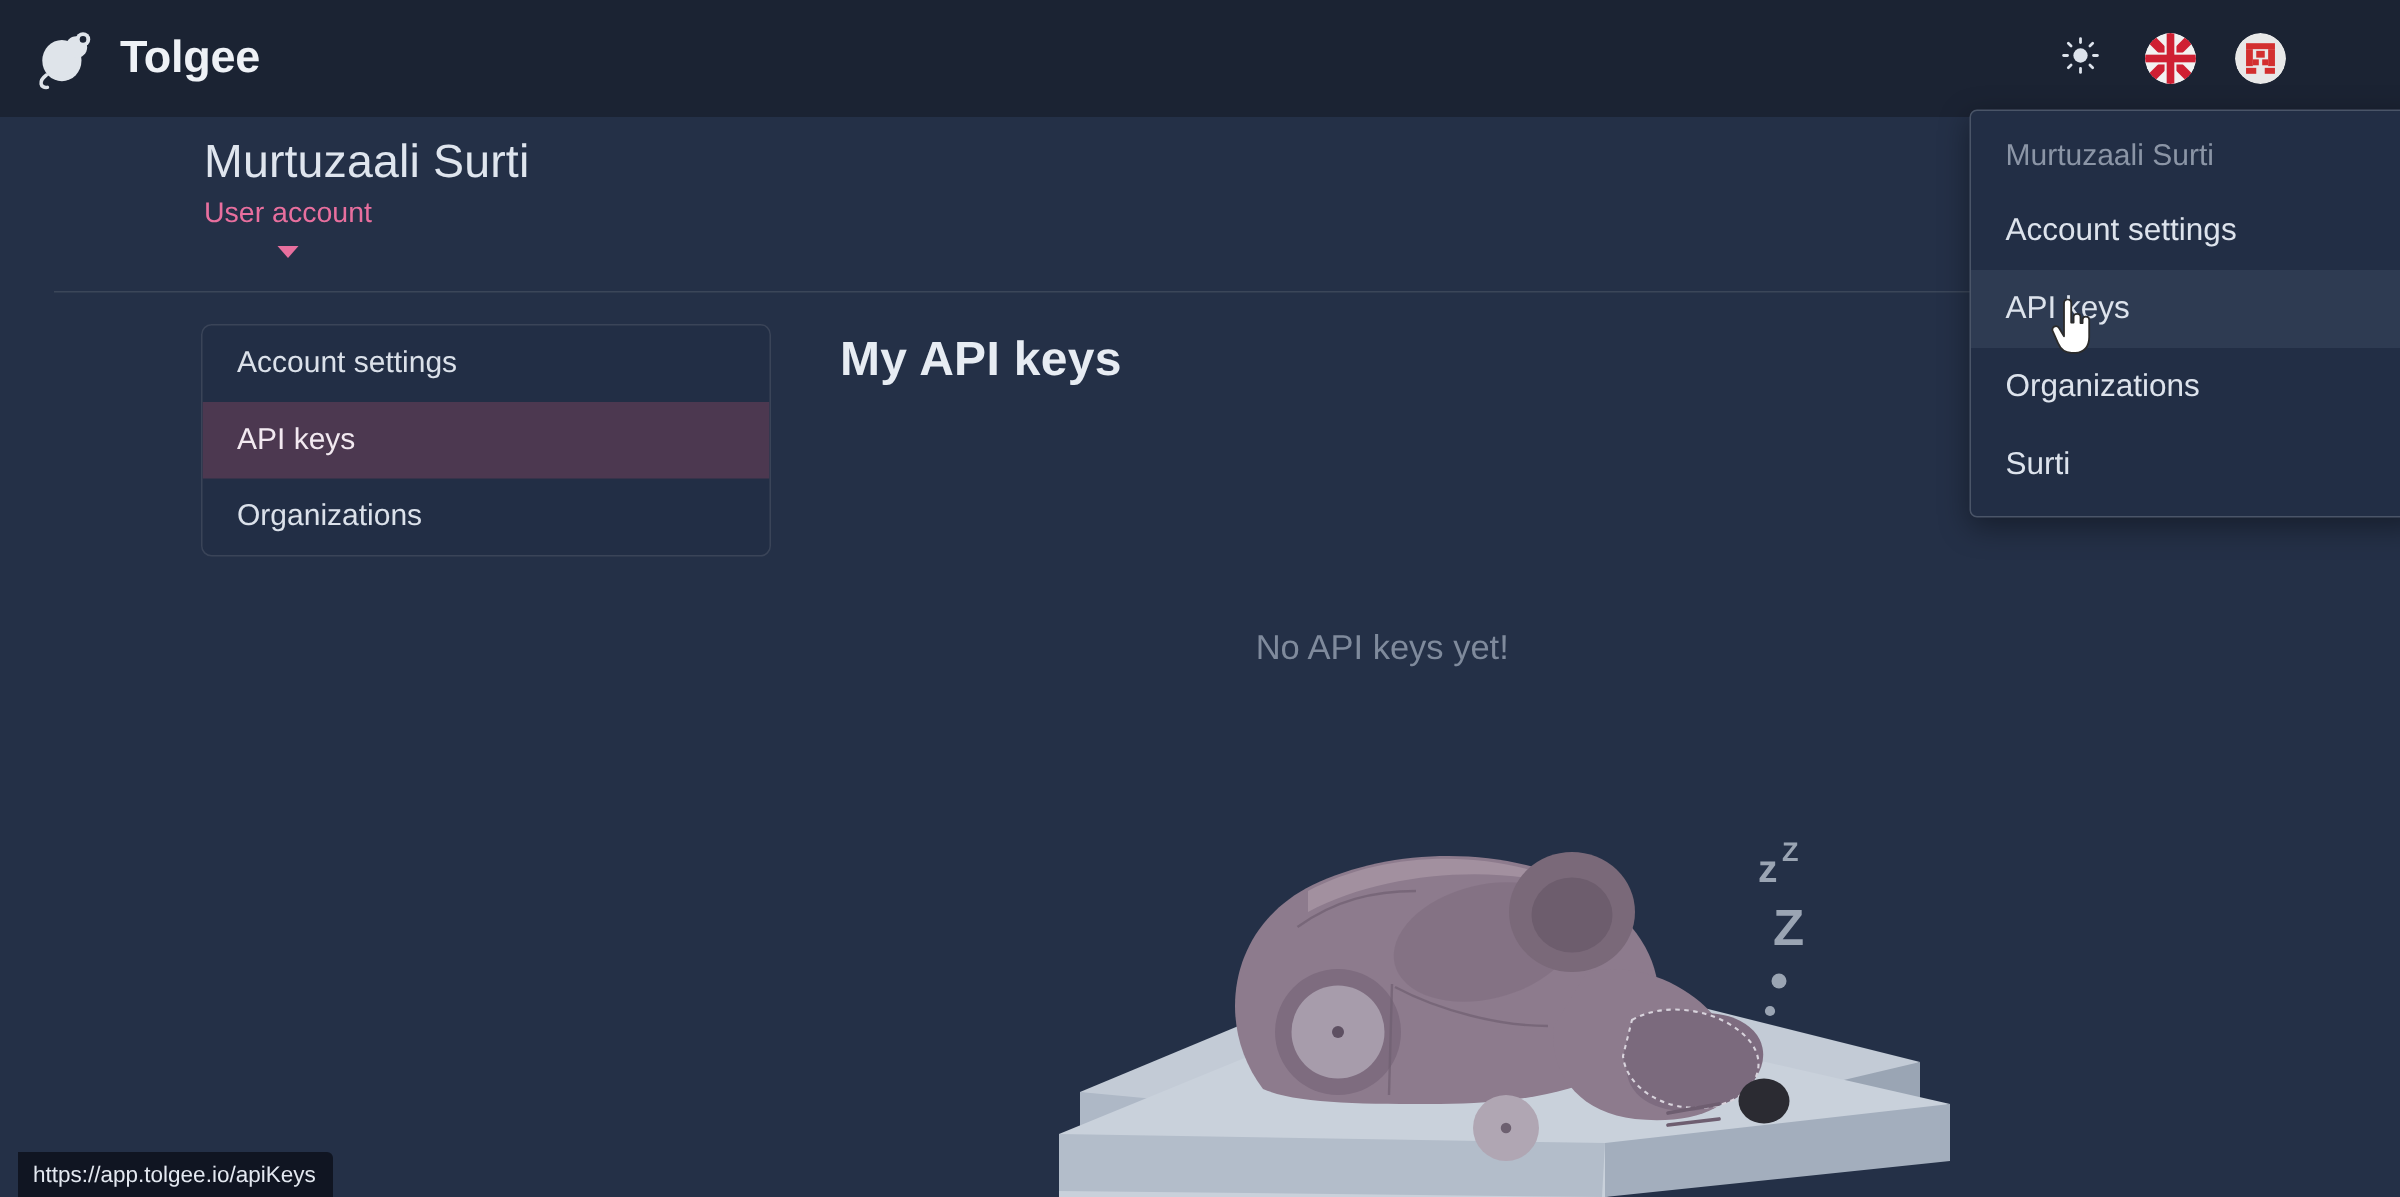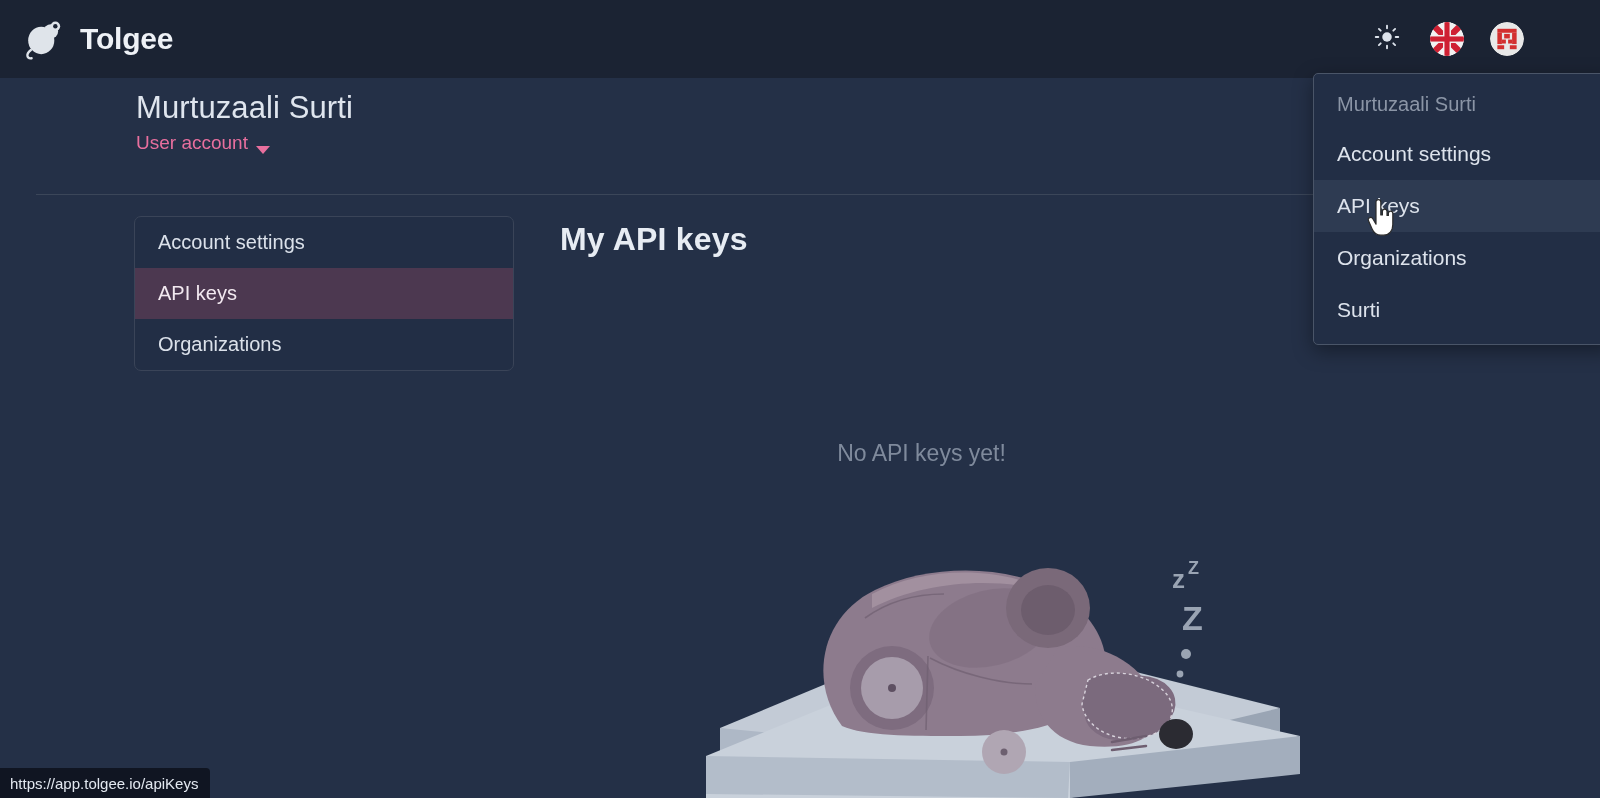--- a/index.html
+++ b/index.html
@@ -77,25 +77,26 @@
   .account-title {
     font-size: 31px;
     font-weight: 400;
     color: #dfe5ee;
     line-height: 1.15;
     letter-spacing: 0.1px;
   }
   .account-sub {
     margin-top: 6px;
     display: inline-flex;
-    align-items: flex-end;
+    align-items: center;
     gap: 8px;
     font-size: 19px;
     color: #e86f9e;
     cursor: pointer;
+    flex-direction: column;
   }
   .caret-down {
     width: 0; height: 0;
     border-left: 7px solid transparent;
     border-right: 7px solid transparent;
     border-top: 8px solid #e86f9e;
     display: inline-block;
     margin-top: 2px;
   }
   .header-divider {
@@ -137,21 +138,21 @@
     position: absolute;
     top: 221px;
     left: 560px;
     font-size: 32px;
     font-weight: 700;
     color: #e7ecf3;
     letter-spacing: 0.2px;
   }
   .empty-text {
     position: absolute;
-    top: 440px;
+    top: 418px;
     left: 0;
     width: 1471px;
     text-align: center;
     padding-left: 372px;
     font-size: 23px;
     color: #7f8a9c;
   }
 
   
   .mascot {
@@ -201,21 +202,21 @@
     top: 199px;
     width: 30px;
     height: 38px;
     z-index: 90;
     pointer-events: none;
   }
 
   
   .status-bar {
     position: absolute;
-    left: 0;
+    left: 12px;
     bottom: 0;
     height: 30px;
     background: #101522;
     color: #e3e8f0;
     font-size: 15px;
     display: flex;
     align-items: center;
     padding: 0 12px 0 10px;
     border-top-right-radius: 4px;
     z-index: 80;

